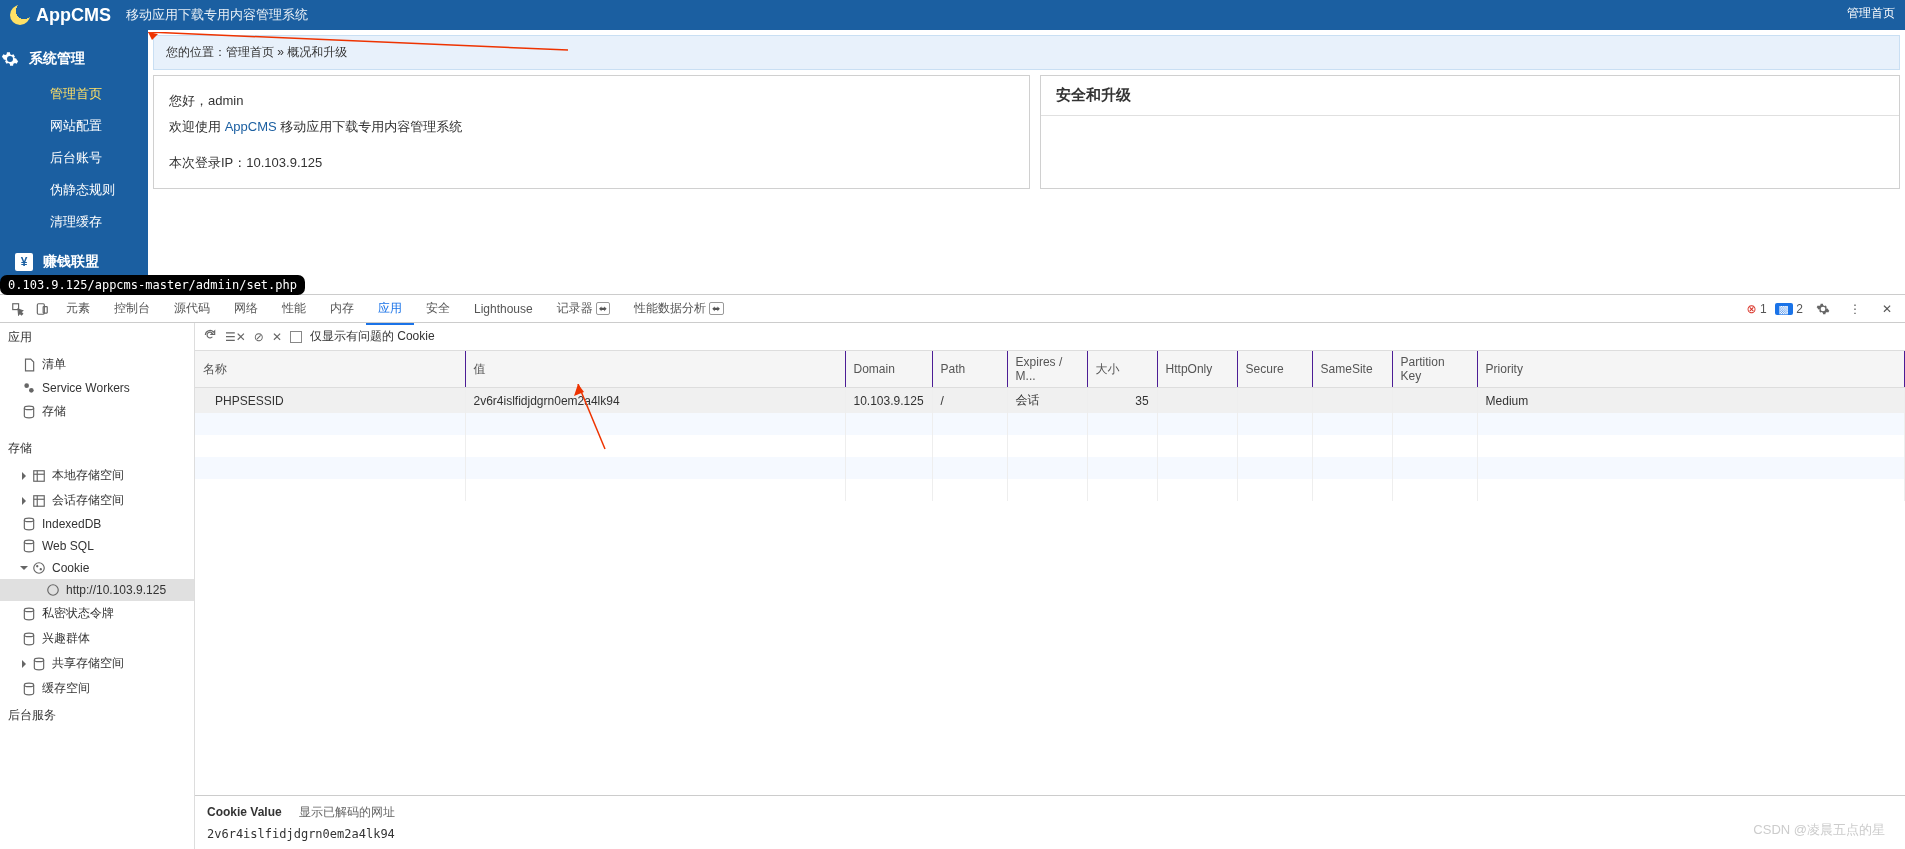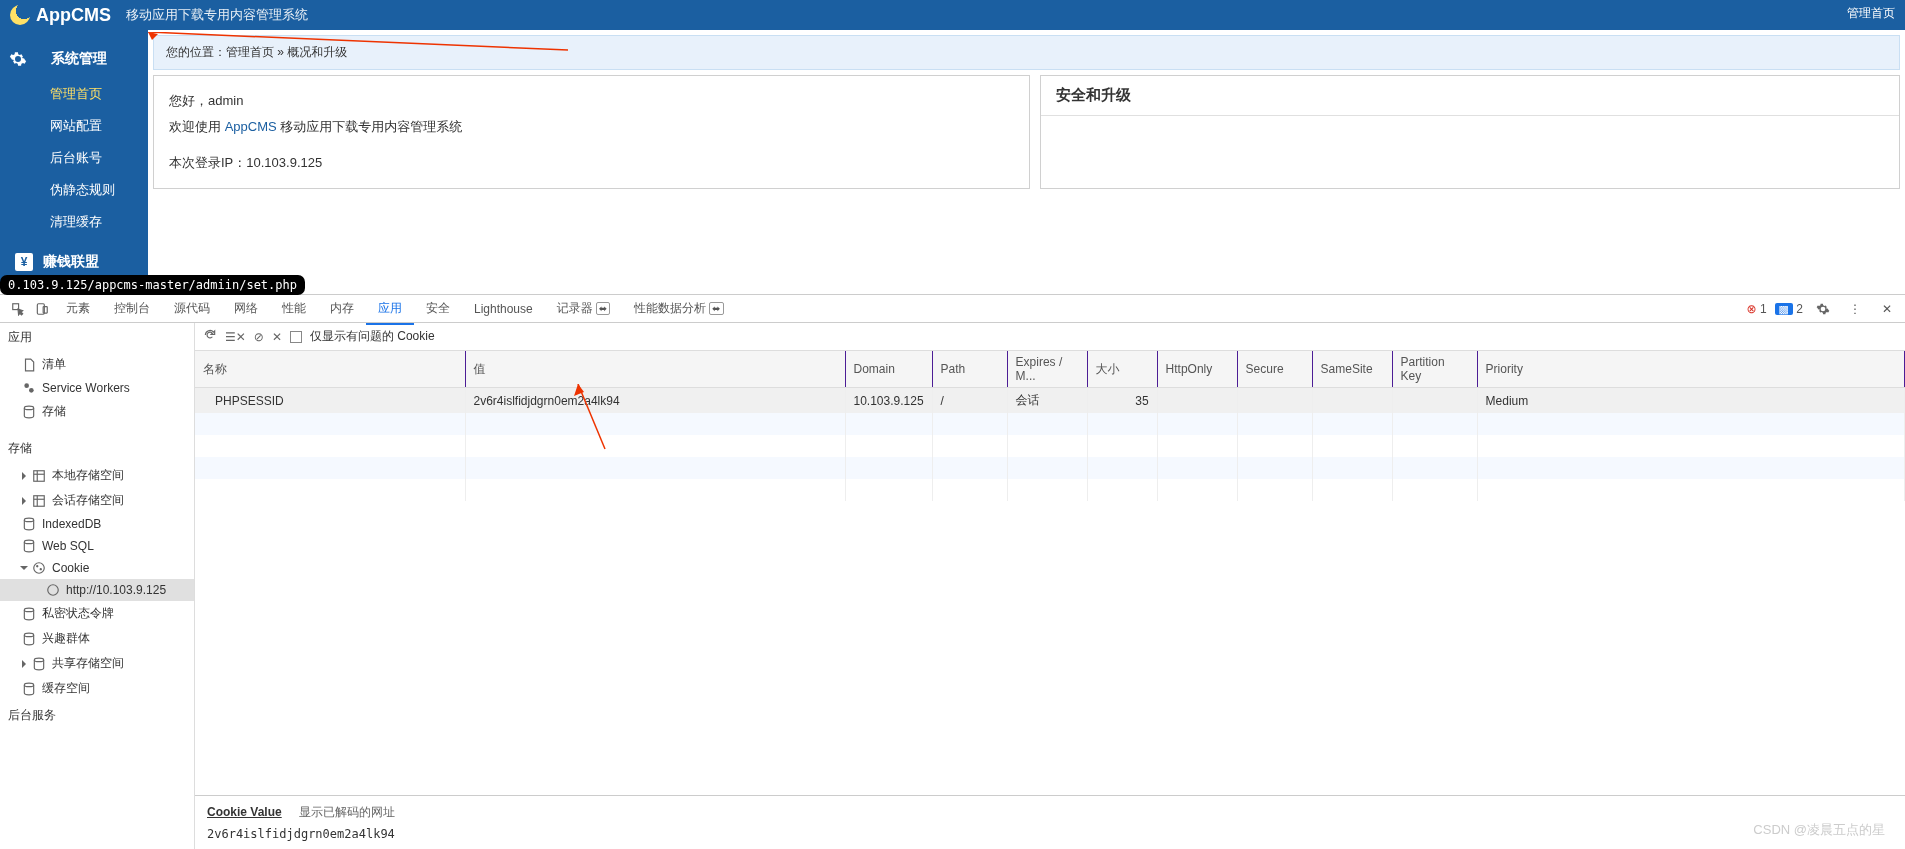--- a/index.html
+++ b/index.html
@@ -11,21 +11,21 @@
 .app-logo .moon { width: 20px; height: 20px; border-radius: 50%; background: radial-gradient(circle at 70% 30%, #1b5fa1 40%, #ffe066 42%); position: relative; }
 .app-subtitle { margin-left: 15px; font-size: 13px; opacity: 0.9; }
 .app-header .spacer { flex: 1; }
 .app-user { display: flex; align-items: center; gap: 15px; font-size: 12px; flex-direction: column; }
 .app-user a { color: #fff; text-decoration: none; }
 .app-user a.add { color: #7fff00; }
 
 
 .app-body { display: flex; height: 258px; background: #1b5fa1; }
 .sidebar { width: 148px; background: #1b5fa1; color: #fff; padding-top: 10px; }
-.sidebar .group { display: flex; align-items: center; padding: 10px 9px; font-size: 14px; font-weight: bold; gap: 24px; }
+.sidebar .group { display: flex; align-items: center; padding: 10px 1px; font-size: 14px; font-weight: bold; gap: 10px; }
 .sidebar .gear { width: 18px; height: 18px; display: inline-block; }
 .sidebar .gear svg { fill: #fff; }
 .sidebar .item { padding: 7px 15px 7px 50px; font-size: 13px; cursor: pointer; }
 .sidebar .item.active { color: #ffe066; }
 .sidebar .group2 { display: flex; align-items: center; padding: 10px 15px; font-size: 14px; font-weight: bold; gap: 10px; margin-top: 5px; }
 .sidebar .money-icon { width: 18px; height: 18px; background: #fff; color: #1b5fa1; display: inline-flex; align-items: center; justify-content: center; border-radius: 2px; font-size: 12px; font-weight: bold; }
 
 
 .main { flex: 1; background: #fff; position: relative; }
 .breadcrumb { background: #e8f1fb; border: 1px solid #c9dff3; padding: 8px 12px; margin: 5px; font-size: 12px; }
@@ -73,21 +73,21 @@
 
 .dt-table { flex: 1; overflow: auto; }
 .dt-table table { width: 100%; border-collapse: collapse; font-size: 12px; }
 .dt-table th { text-align: left; padding: 4px 8px; border-right: 1px solid #4c1d95; border-bottom: 1px solid #ddd; font-weight: normal; background: #f5f5f5; color: #555; }
 .dt-table td { padding: 4px 8px; border-right: 1px solid #eee; }
 .dt-table tr.sel td { background: #f0f0f0; }
 .dt-table tr.blank td { height: 22px; }
 .dt-table tr.blank:nth-child(even) td { background: #f5f9ff; }
 
 .dt-detail { border-top: 1px solid #ccc; padding: 8px 12px; font-size: 12px; }
-.dt-detail .label { font-weight: bold; margin-right: 10px; text-decoration: underline; }
+.dt-detail .label { font-weight: bold; margin-right: 10px; }
 .dt-detail .decode { font-weight: normal; color: #666; }
 .dt-detail .val { margin-top: 6px; font-family: monospace; }
 
 .watermark { position: absolute; right: 20px; bottom: 10px; color: #ccc; font-size: 13px; z-index: 20; }
 </style>
 </head>
 <body>
 
 <div class="app-header">
   <div class="app-logo">

